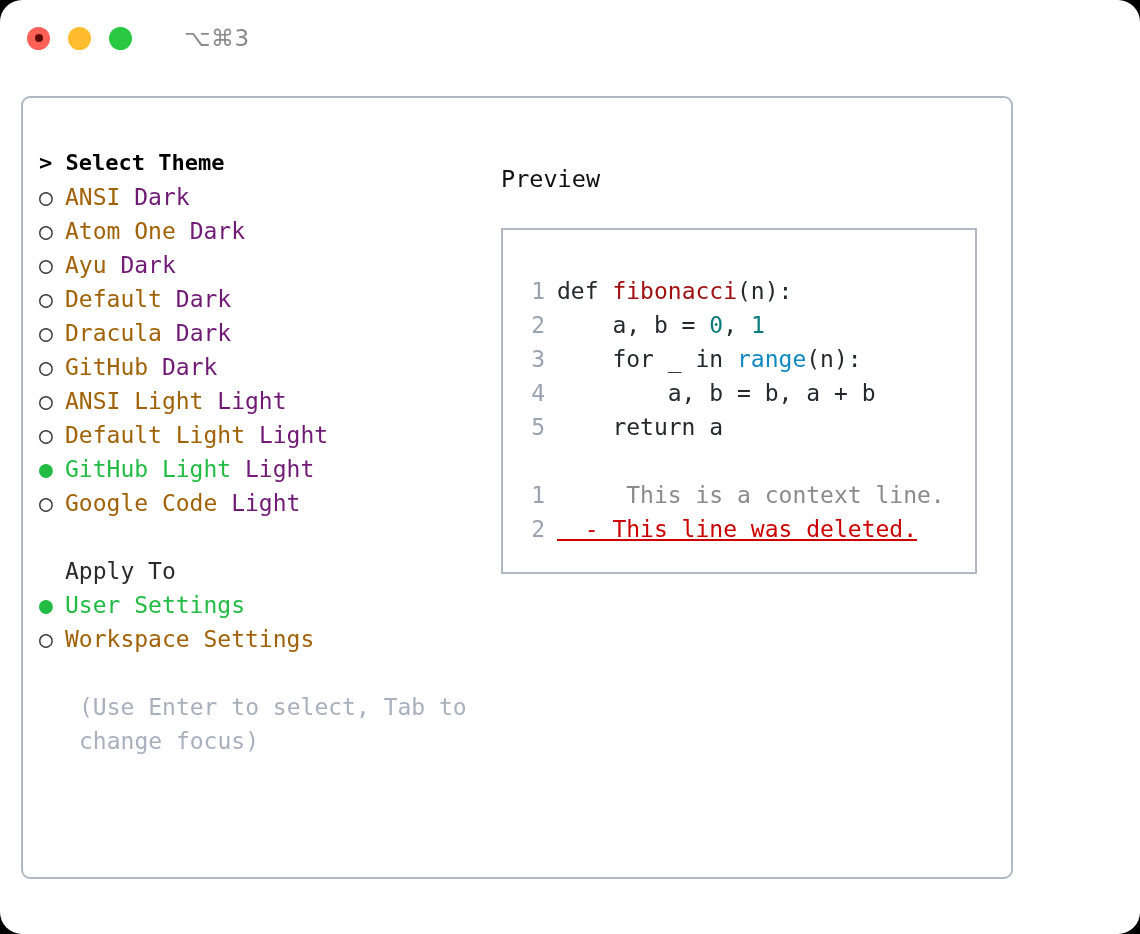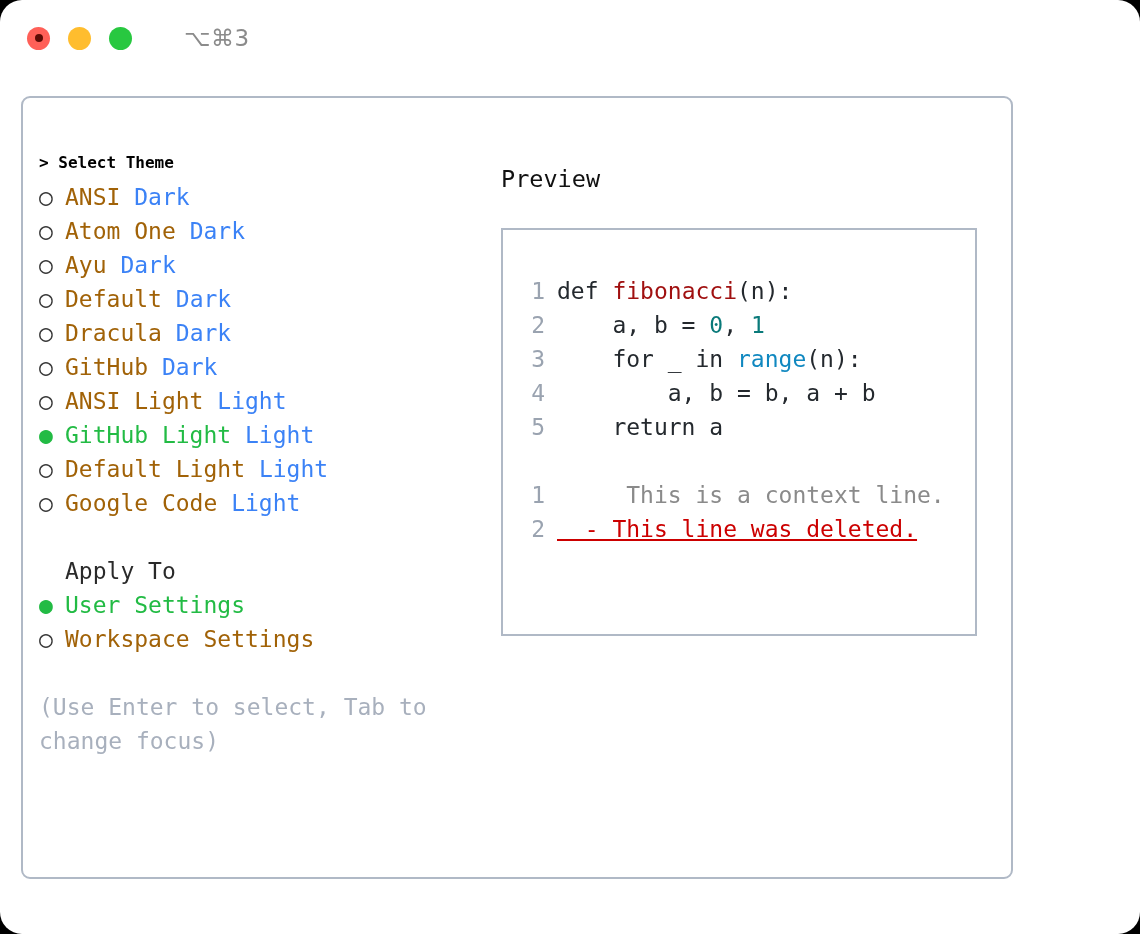--- a/index.html
+++ b/index.html
@@ -96,69 +96,70 @@
   .line {
     font-size: 23px;
     line-height: 34px;
     white-space: pre;
     color: #2a2a2a;
   }
 
   .section-header {
     font-weight: bold;
     color: #000000;
-    font-size: 16px;
+    font-size: 22px;
     line-height: 34px;
     white-space: pre;
   }
 
   .marker {
     display: inline-block;
     width: 26px;
   }
   .bullet-filled { color: #22bb44; }
   .bullet-empty  { color: #3a3a3a; }
 
   .theme-name         { color: #a16207; }
   .theme-name.sel     { color: #22bb44; }
-  .theme-kind         { color: #3b82f6; }
+  .theme-kind         { color: #701a75; }
 
   .apply-label {
     padding-left: 26px;
   }
 
   .spacer-sm { height: 34px; }
 
   .hint {
     margin-top: 34px;
     font-size: 23px;
     line-height: 34px;
     color: #a8b0bd;
     width: 400px;
     white-space: pre-wrap;
+    margin-left: 40px;
   }
 
   
   .right-col {
     position: absolute;
     left: 478px;
     top: 64px;
     width: 500px;
   }
   .preview-title {
     font-size: 23.5px;
     line-height: 34px;
     color: #111;
     font-weight: normal;
     white-space: pre;
   }
   .preview-box {
     margin-top: 32px;
     width: 476px;
-    height: 408px;
+    height: 346px;
     border: 2px solid #b0b9c6;
     box-sizing: border-box;
     background: #ffffff;
     padding: 44px 0 0 0;
   }
 
   .code-line {
     font-size: 23px;
     line-height: 34px;
     white-space: pre;
@@ -204,22 +205,22 @@
         <div class="section-header">&gt; Select Theme</div>
 
         <div id="theme-list">
             <div class="line"><span class="marker bullet-empty">○</span><span class="theme-name">ANSI </span><span class="theme-kind">Dark</span></div>
             <div class="line"><span class="marker bullet-empty">○</span><span class="theme-name">Atom One </span><span class="theme-kind">Dark</span></div>
             <div class="line"><span class="marker bullet-empty">○</span><span class="theme-name">Ayu </span><span class="theme-kind">Dark</span></div>
             <div class="line"><span class="marker bullet-empty">○</span><span class="theme-name">Default </span><span class="theme-kind">Dark</span></div>
             <div class="line"><span class="marker bullet-empty">○</span><span class="theme-name">Dracula </span><span class="theme-kind">Dark</span></div>
             <div class="line"><span class="marker bullet-empty">○</span><span class="theme-name">GitHub </span><span class="theme-kind">Dark</span></div>
             <div class="line"><span class="marker bullet-empty">○</span><span class="theme-name">ANSI Light </span><span class="theme-kind">Light</span></div>
+            <div class="line"><span class="marker bullet-empty">○</span><span class="theme-name">Default Light </span><span class="theme-kind">Light</span></div>
             <div class="line"><span class="marker bullet-filled">●</span><span class="theme-name sel">GitHub Light </span><span class="theme-kind">Light</span></div>
-            <div class="line"><span class="marker bullet-empty">○</span><span class="theme-name">Default Light </span><span class="theme-kind">Light</span></div>
             <div class="line"><span class="marker bullet-empty">○</span><span class="theme-name">Google Code </span><span class="theme-kind">Light</span></div>
           </div>
 
         <div class="spacer-sm"></div>
 
         <div class="line apply-label">Apply To</div>
 
         <div id="apply-list">
             <div class="line"><span class="marker bullet-filled">●</span><span class="theme-name sel">User Settings</span></div>
             <div class="line"><span class="marker bullet-empty">○</span><span class="theme-name">Workspace Settings</span></div>

